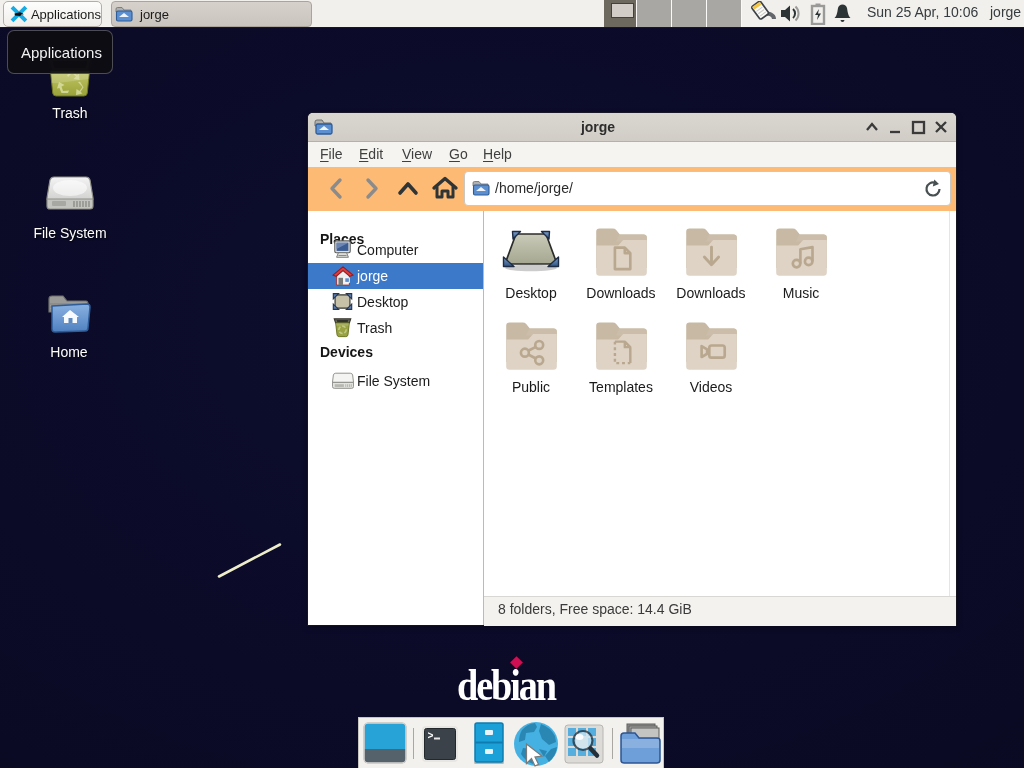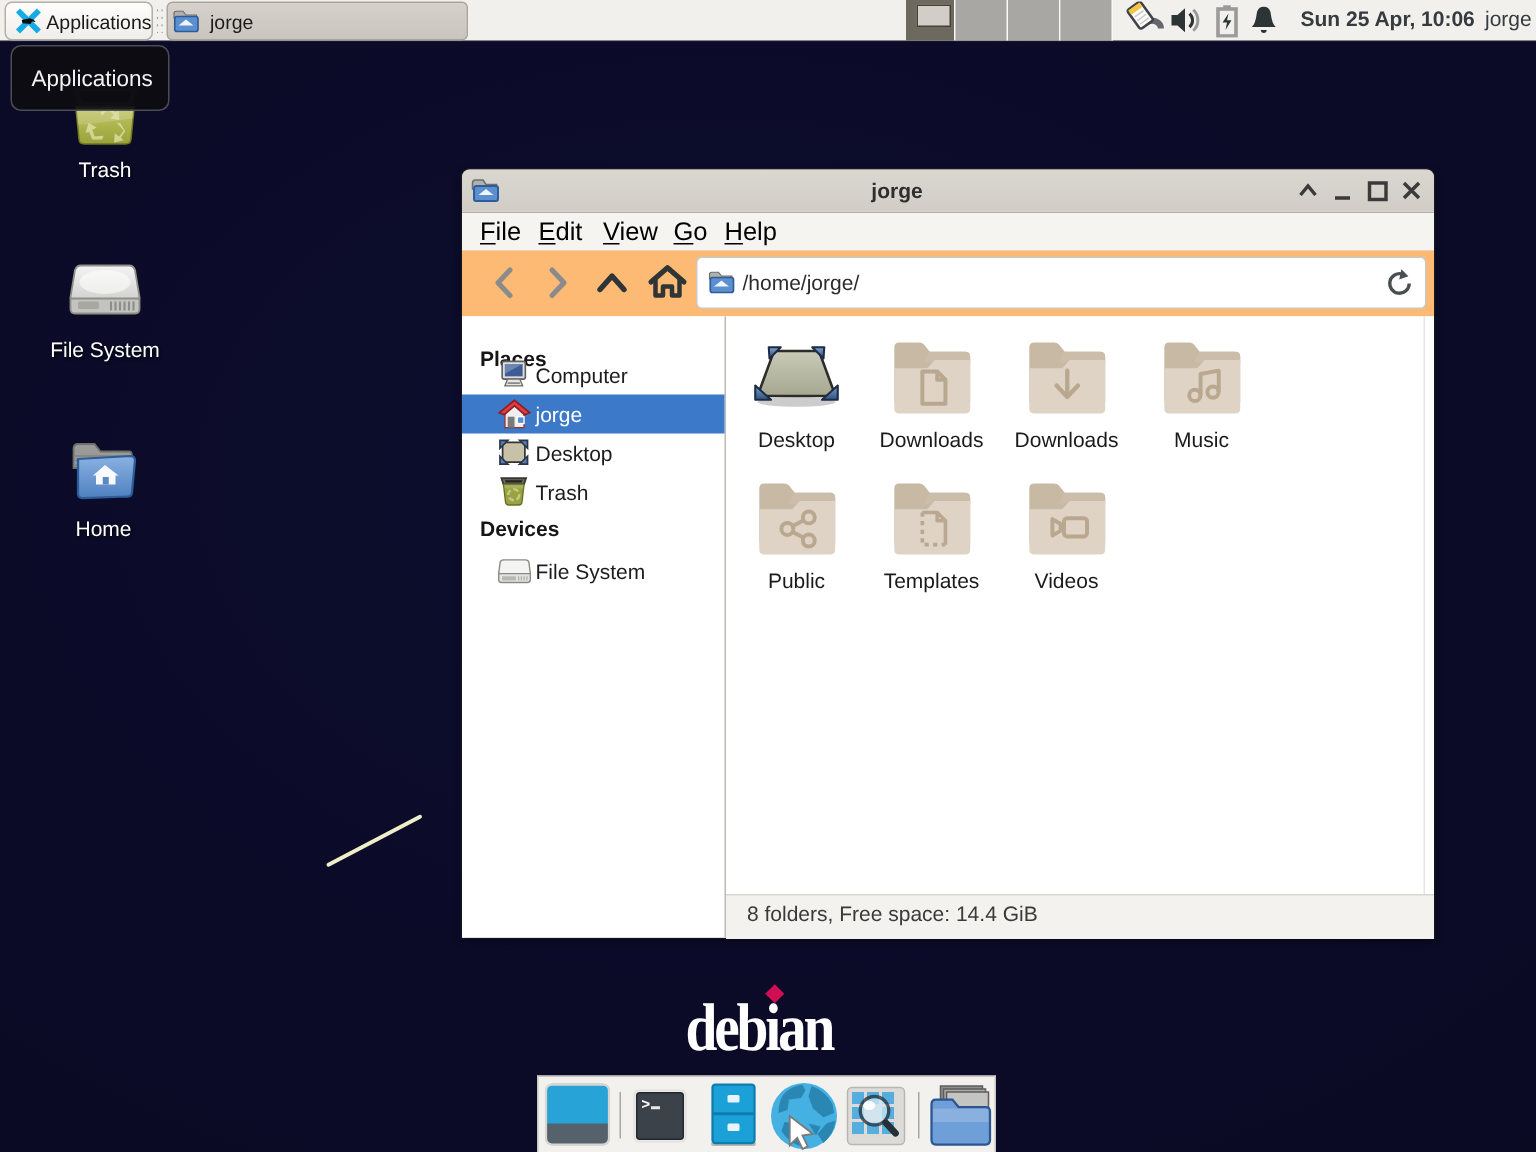--- a/index.html
+++ b/index.html
@@ -15,33 +15,33 @@
 #handle{position:absolute;left:104px;top:5px;width:5px;height:17px;
  background-image:radial-gradient(circle 1px at 1px 2px,#8d8a84 55%,transparent 60%),radial-gradient(circle 1px at 4px 2px,#8d8a84 55%,transparent 60%);
  background-size:5px 5px;}
 #taskbtn{position:absolute;left:111px;top:1px;width:199px;height:24px;background:linear-gradient(#d6d2cb,#c9c4bd);border:1px solid #aaa49b;border-radius:4px;display:flex;align-items:center;}
 #taskbtn span{font-size:13px;color:#1b1b1b;margin-left:6px;}
 #pager{position:absolute;left:604px;top:0;width:138px;height:27px;display:flex;}
 .ws{height:27px;border-right:1px solid #fbfaf8;}
 .ws1{width:32px;background:#6e695f;position:relative;}
 .ws1 .win{position:absolute;left:7px;top:3px;width:21px;height:13px;background:#d2cec7;border:1.8px solid #44413b;}
 .ws2{width:34px;background:#a9a7a3;}
-#clock{position:absolute;left:867px;top:0;height:25px;line-height:25px;font-size:14px;color:#353b3f;font-weight:bold;}
+#clock{position:absolute;left:867px;top:0;height:25px;line-height:25px;font-size:14px;color:#353b3f;}
 #puser{position:absolute;left:990px;top:0;height:25px;line-height:25px;font-size:14px;color:#353b3f;}
 
 #tip{position:absolute;left:7px;top:30px;width:104px;height:42px;background:rgba(13,13,17,0.93);border:1px solid rgba(130,130,138,0.55);border-radius:7px;color:#f2f2f2;font-size:15px;display:flex;align-items:center;z-index:60;}
 #tip span{margin-left:13px;}
 
 .dlabel{position:absolute;color:#fff;font-size:14px;text-align:center;text-shadow:1px 1px 2px rgba(0,0,0,0.8);}
 
 #win{position:absolute;left:308px;top:113px;width:648px;height:512px;background:#f5f4f1;border-radius:5px 5px 0 0;box-shadow:0 2px 6px rgba(0,0,0,0.45), 0 0 0 1px rgba(40,40,45,0.55);}
 #titlebar{position:absolute;left:0;top:0;width:648px;height:28px;background:linear-gradient(#dad7d1,#d1cdc6);border-radius:5px 5px 0 0;border-bottom:1px solid #b5b1aa;}
 #title{position:absolute;left:0;top:0;width:580px;text-align:center;font-size:14px;font-weight:bold;color:#2e2e2e;line-height:28px;}
 #menubar{position:absolute;left:0;top:29px;width:648px;height:25px;background:#f5f4f1;border-bottom:1px solid #dedcd7;}
-.mi{position:absolute;top:0;font-size:17px;color:#000000;line-height:25px;}
+.mi{position:absolute;top:0;font-size:14px;color:#404040;line-height:25px;}
 .mi u{text-decoration:underline;text-underline-offset:2px;}
 #toolbar{position:absolute;left:0;top:54px;width:648px;height:44px;background:#fdba74;}
 #pathentry{position:absolute;left:156px;top:4px;width:485px;height:33px;background:#fff;border:1px solid #cbc7c1;border-radius:4px;}
 #pathtext{position:absolute;left:30px;top:0;line-height:33px;font-size:14px;color:#2b2b2b;}
 #winbody{position:absolute;left:0;top:98px;width:648px;height:414px;background:#fff;}
 #sidebar{position:absolute;left:0;top:0;width:175px;height:414px;background:#fff;border-right:1px solid #bcbab6;}
 .shead{position:absolute;left:12px;font-size:14px;font-weight:bold;color:#161616;}
 .srow{position:absolute;left:0;width:175px;height:26px;}
 .srow .txt{position:absolute;left:49px;font-size:14px;color:#1c1c1c;line-height:26px;}
 #files{position:absolute;left:176px;top:0;width:472px;height:385px;background:#fff;}

